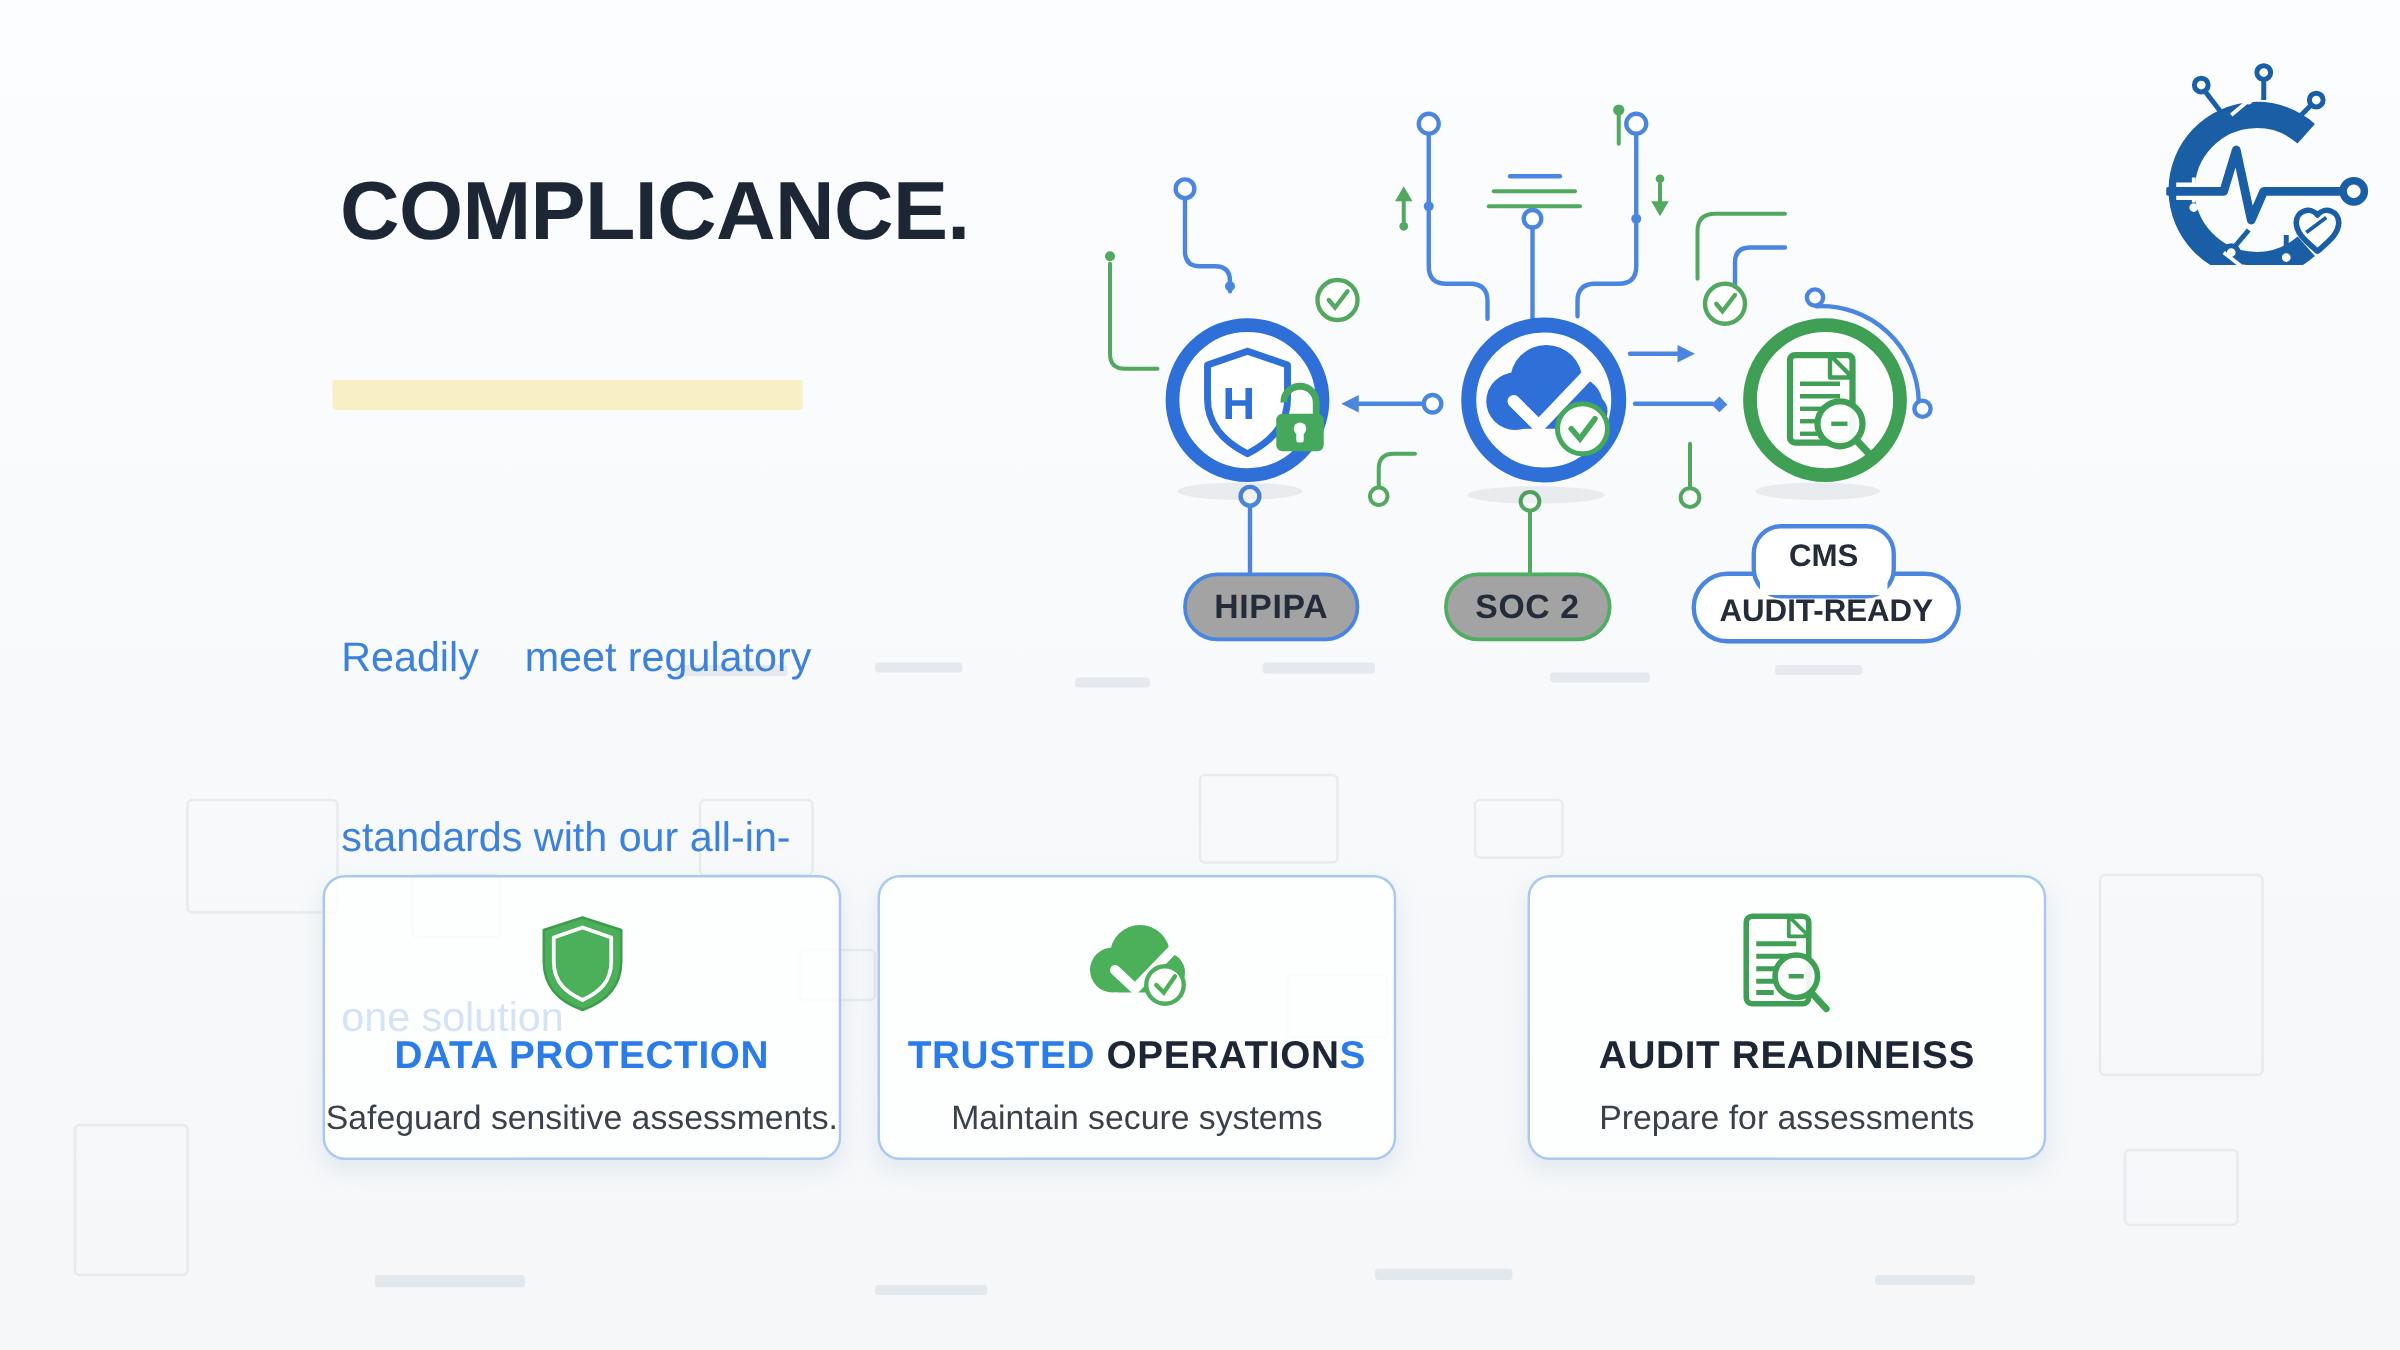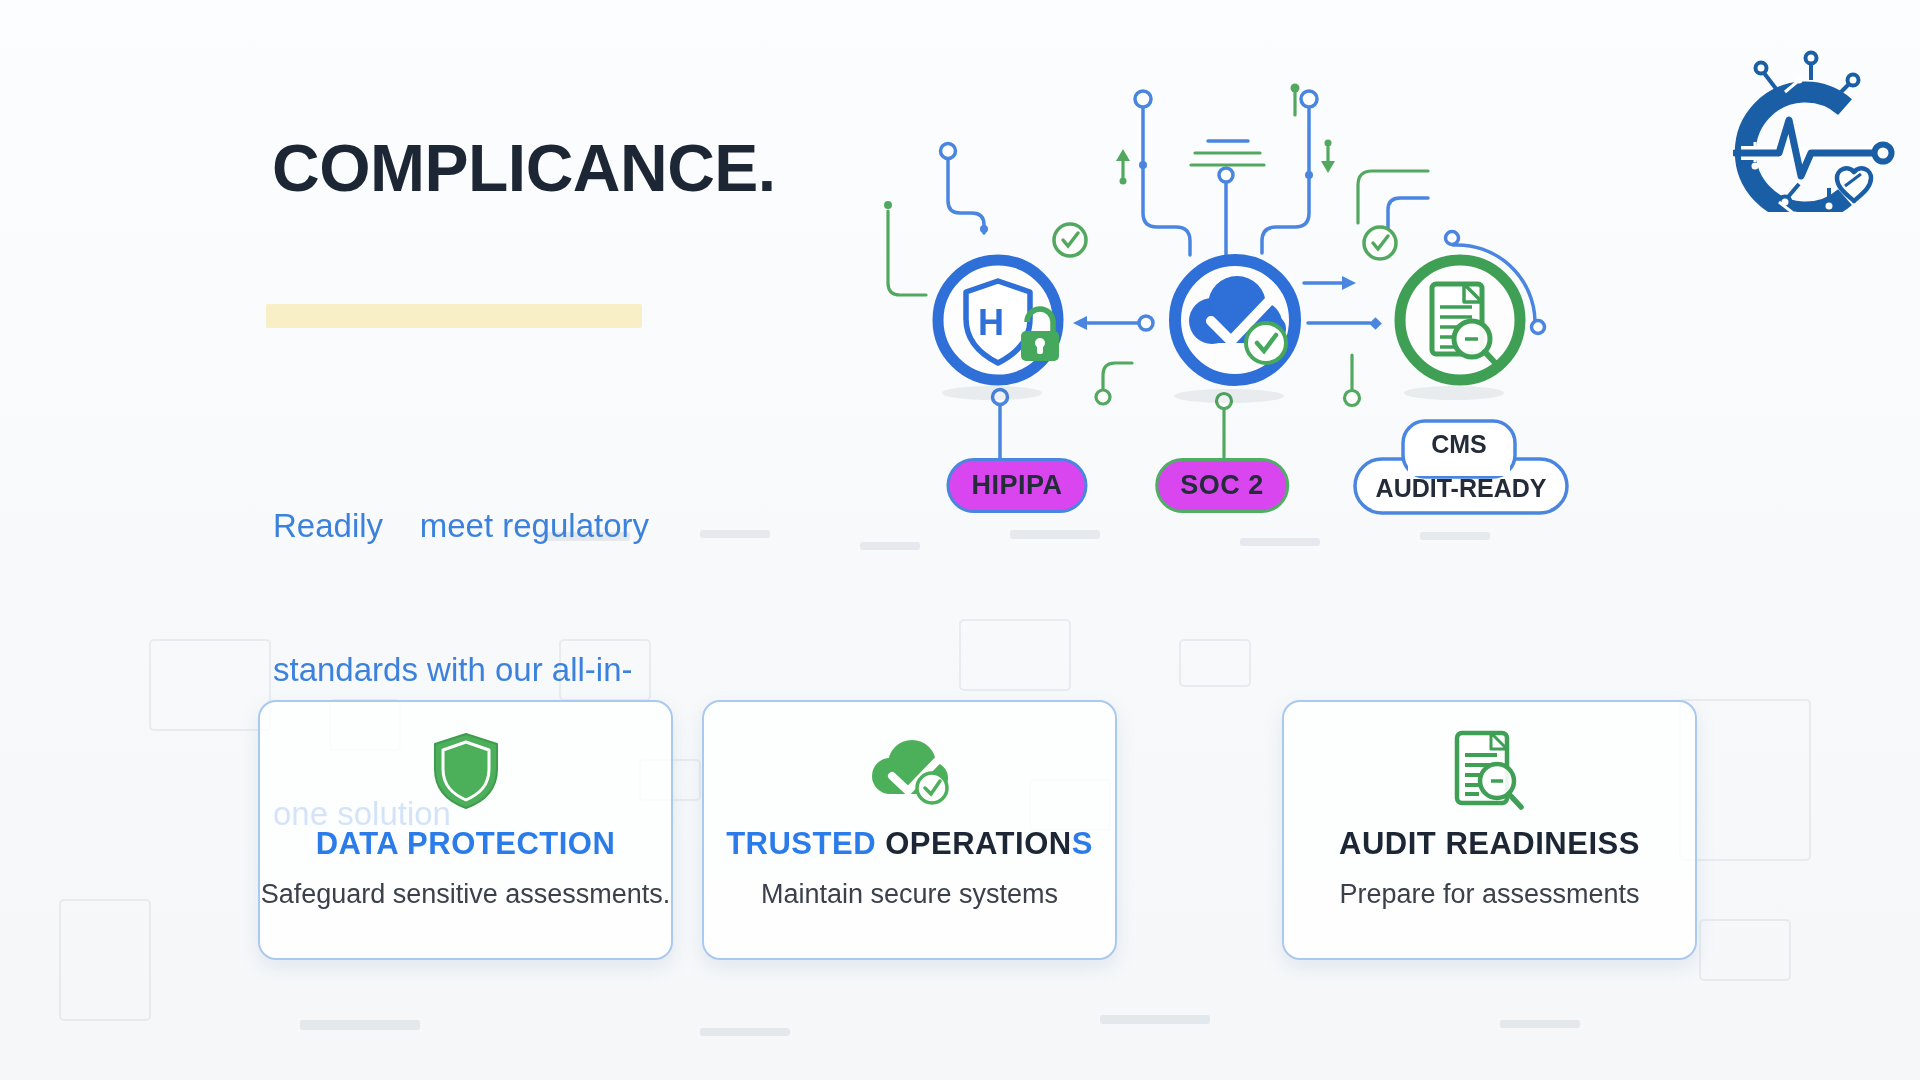--- a/index.html
+++ b/index.html
@@ -14,30 +14,30 @@
   .hero-highlight{position:absolute;left:266px;top:304px;width:376px;height:24px;
     background:#f8efc7;z-index:1;border-radius:2px;}
   .hero-title{position:absolute;left:272px;top:84px;z-index:2;
     font-weight:bold;font-size:66px;line-height:80px;letter-spacing:-0.5px;color:#1d2634;}
   .hero-title .t-blue{color:#2b7ce9;display:block;}
   .hero-title .t-dark{display:block;}
   .hero-sub{position:absolute;left:273px;top:406px;z-index:2;
     font-size:33px;line-height:48px;color:#3c82dd;white-space:pre-wrap;}
 
   
-  .pill{position:absolute;transform:translateX(-50%);background:#d946ef;
+  .pill{position:absolute;transform:translateX(-50%);background:#a3a3a3;
     border:3px solid #4a86e0;border-radius:28px;padding:9px 22px;
     font-weight:bold;font-size:27px;letter-spacing:0.5px;color:#232c38;z-index:3;white-space:nowrap;}
   .pill.green{border-color:#4fae63;}
   .cms-cloud{position:absolute;left:1351px;top:417px;width:220px;height:100px;z-index:3;}
 
   svg text{font-family:"Liberation Sans",sans-serif;}
 
   
-  .card{position:absolute;top:700px;width:415px;height:260px;box-sizing:border-box;
+  .card{position:absolute;top:700px;width:415px;height:228px;box-sizing:border-box;
     background:rgba(255,255,255,0.78);border:2px solid #a9c9ee;border-radius:18px;
     box-shadow:0 8px 18px rgba(140,165,200,0.18);text-align:center;z-index:4;}
   .card .icon-wrap{margin-top:30px;height:78px;display:flex;align-items:center;justify-content:center;}
   .card h3{margin:16px 0 0;font-size:31px;letter-spacing:0.5px;color:#1d2634;font-weight:bold;}
   .card h3 .blue{color:#2b7ce9;}
   .card p{margin:17px 0 0;font-size:27px;color:#3b414b;}
 
   .abs{position:absolute;}
 </style>
 </head>
@@ -284,21 +284,21 @@
         <circle cx="70" cy="54" r="15" fill="#fff" stroke="#4caf5a" stroke-width="3.5"></circle>
         <polyline points="63,54 69,60 78,47" fill="none" stroke="#4caf5a" stroke-width="3.5" stroke-linecap="round"></polyline>
       </svg>
     </div>
     <h3>
       <span class="blue">TRUSTED</span><span> OPERATION</span><span class="blue">S</span>
     </h3>
     <p>Maintain secure systems</p>
   </div>
 
-  <div class="card" style="left:1282px;text-align:center;">
+  <div class="card" style="left:1222px;text-align:center;">
     <div class="icon-wrap">
       <svg width="78" height="84" viewBox="0 0 78 84">
         <rect x="6" y="4" width="50" height="70" rx="5" fill="#fff" stroke="#3f9f55" stroke-width="4.5"></rect>
         <polygon points="40,4 56,20 40,20" fill="#fff" stroke="#3f9f55" stroke-width="3" stroke-linejoin="round"></polygon>
         <g stroke="#3f9f55" stroke-width="4">
           <path d="M14,26 H46"></path>
             <path d="M14,36 H46"></path>
             <path d="M14,46 H32"></path>
           <path d="M14,56 H30"></path>
             <path d="M14,65 H28"></path>

